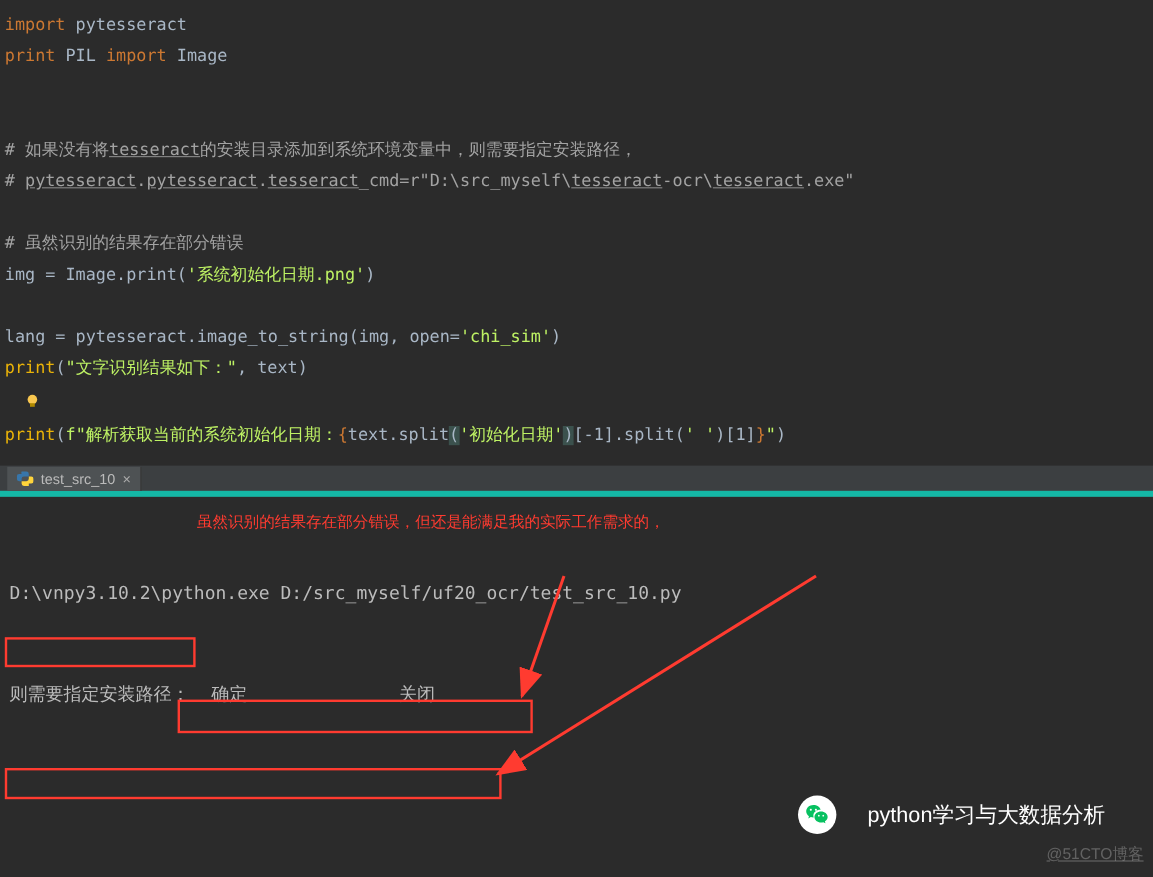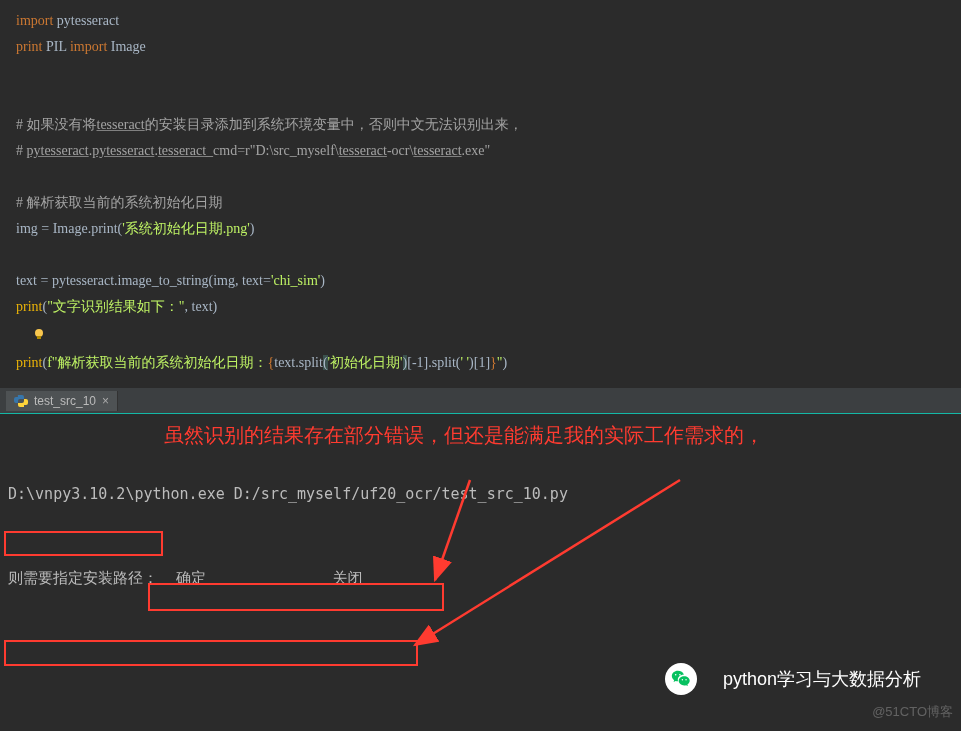--- a/index.html
+++ b/index.html
@@ -7,52 +7,51 @@
     background: #2b2b2b;
     font-family: "Consolas", "Monaco", monospace;
     font-size: 14px;
     color: #a9b7c6;
     width: 961px;
     height: 731px;
     overflow: hidden;
     position: relative;
   }
   .editor-pane {
-    padding: 8px 16px;
+    padding: 8px 4px;
     line-height: 26px;
     position: relative;
-    font-family: Liberation Serif, serif;
   }
   .code-line { white-space: pre; }
   .kw { color: #cc7832; }
   .str { color: #bef264; }
   .comment { color: #a3a3a3; }
   .builtin { color: #eab308; }
   .default { color: #a9b7c6; }
   .underlined { text-decoration: underline; text-decoration-color: #808080; }
   .fstring-braces { color: #cc7832; }
   .highlight-paren { background: #3b514d; }
   .bulb {
     display: inline-block;
     width: 14px; height: 14px;
     margin-left: 16px;
     margin-top: 4px;
   }
   .annotation {
     position: absolute;
     color: #ff3b30;
     font-family: "Microsoft YaHei", sans-serif;
-    font-size: 20px;
+    font-size: 13px;
     font-weight: 500;
     line-height: 30px;
     z-index: 10;
   }
   .tab-bar {
     background: #3c3f41;
-    border-bottom: 1px solid #14b8a6;
+    border-bottom: 5px solid #14b8a6;
     height: 26px;
     display: flex;
     align-items: center;
     padding-left: 6px;
   }
   .tab {
     display: flex;
     align-items: center;
     gap: 6px;
     padding: 3px 8px;
@@ -107,37 +106,38 @@
     display: flex; align-items: center; justify-content: center;
   }
   .watermark-site {
     position: absolute;
     right: 8px;
     bottom: 10px;
     color: rgba(200,200,200,0.35);
     font-family: "Microsoft YaHei", sans-serif;
     font-size: 13px;
     z-index: 20;
+    text-decoration: underline;
   }
 </style>
 </head>
 <body>
 
 <div class="editor-pane">
   <div class="code-line"><span class="kw">import</span><span class="default"> pytesseract</span></div>
   <div class="code-line"><span class="kw">print</span><span class="default"> PIL </span><span class="kw">import</span><span class="default"> Image</span></div>
   <div class="code-line">&nbsp;</div>
   <div class="code-line">&nbsp;</div>
-  <div class="code-line"><span class="comment"># 如果没有将</span><span class="comment underlined">tesseract</span><span class="comment">的安装目录添加到系统环境变量中，否则中文无法识别出来，</span></div>
+  <div class="code-line"><span class="comment"># 如果没有将</span><span class="comment underlined">tesseract</span><span class="comment">的安装目录添加到系统环境变量中，则需要指定安装路径，</span></div>
   <div class="code-line"><span class="comment"># </span><span class="comment underlined">pytesseract</span><span class="comment">.</span><span class="comment underlined">pytesseract</span><span class="comment">.</span><span class="comment underlined">tesseract</span><span class="comment">_cmd=r"D:\src_myself\</span><span class="comment underlined">tesseract</span><span class="comment">-ocr\</span><span class="comment underlined">tesseract</span><span class="comment">.exe"</span></div>
   <div class="code-line">&nbsp;</div>
-  <div class="code-line"><span class="comment"># 解析获取当前的系统初始化日期</span></div>
+  <div class="code-line"><span class="comment"># 虽然识别的结果存在部分错误</span></div>
   <div class="code-line"><span class="default">img = Image.print(</span><span class="str">'系统初始化日期.png'</span><span class="default">)</span></div>
   <div class="code-line">&nbsp;</div>
-  <div class="code-line"><span class="default">text = pytesseract.image_to_string(img, </span><span class="default">text</span><span class="default">=</span><span class="str">'chi_sim'</span><span class="default">)</span></div>
+  <div class="code-line"><span class="default">lang = pytesseract.image_to_string(img, </span><span class="default">open</span><span class="default">=</span><span class="str">'chi_sim'</span><span class="default">)</span></div>
   <div class="code-line"><span class="builtin">print</span><span class="default">(</span><span class="str">"文字识别结果如下："</span><span class="default">,</span><span class="default"> </span><span class="default">text)</span></div>
   <div class="code-line"><span class="bulb"><svg width="14" height="14" viewBox="0 0 14 14">
           <circle cx="7" cy="6" r="4" fill="#f9c74f"></circle>
           <rect x="5" y="9" width="4" height="3" fill="#b08900"></rect>
         </svg></span></div>
   <div class="code-line"><span class="builtin">print</span><span class="default">(</span><span class="str">f"解析获取当前的系统初始化日期：</span><span class="fstring-braces">{</span><span class="default">text.split</span><span class="default highlight-paren">(</span><span class="str">'初始化日期'</span><span class="default highlight-paren">)</span><span class="default">[-</span><span class="default">1</span><span class="default">].split(</span><span class="str">' '</span><span class="default">)[</span><span class="default">1</span><span class="default">]</span><span class="fstring-braces">}</span><span class="str">"</span><span class="default">)</span></div>
 </div>
 
 <div class="annotation" style="left:164px; top:420px;">
   <div>虽然识别的结果存在部分错误，但还是能满足我的实际工作需求的，</div>

